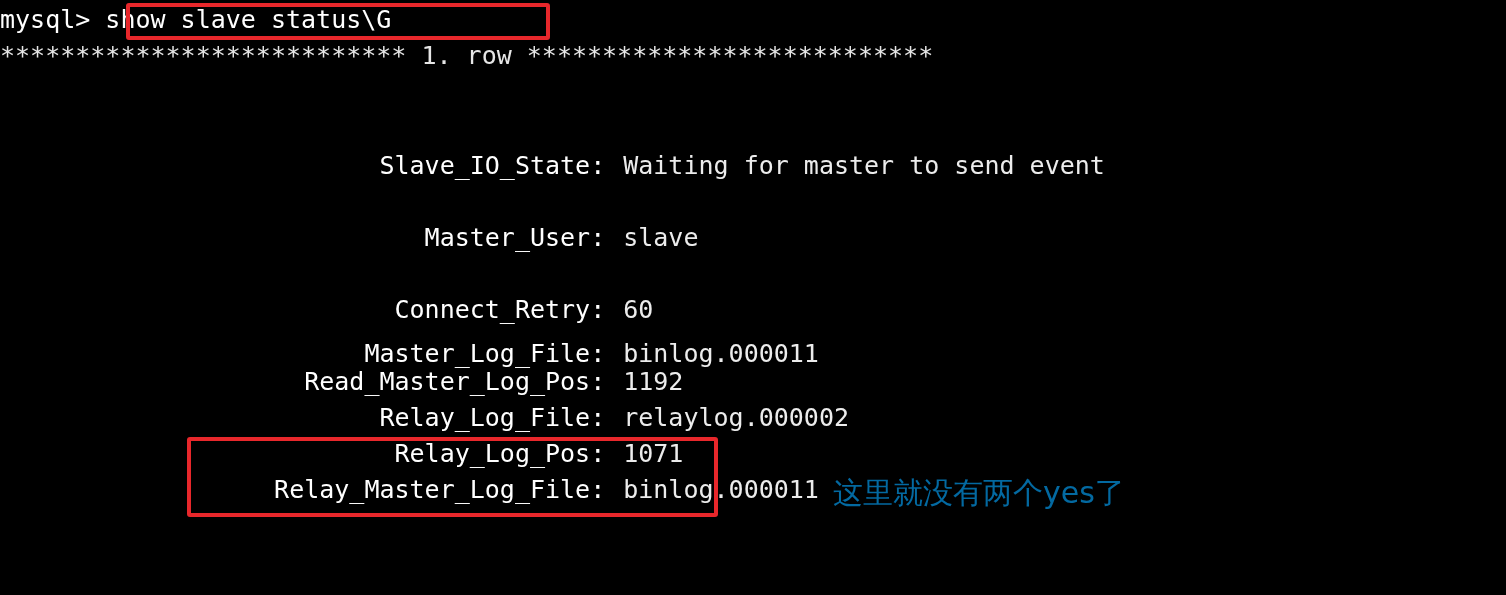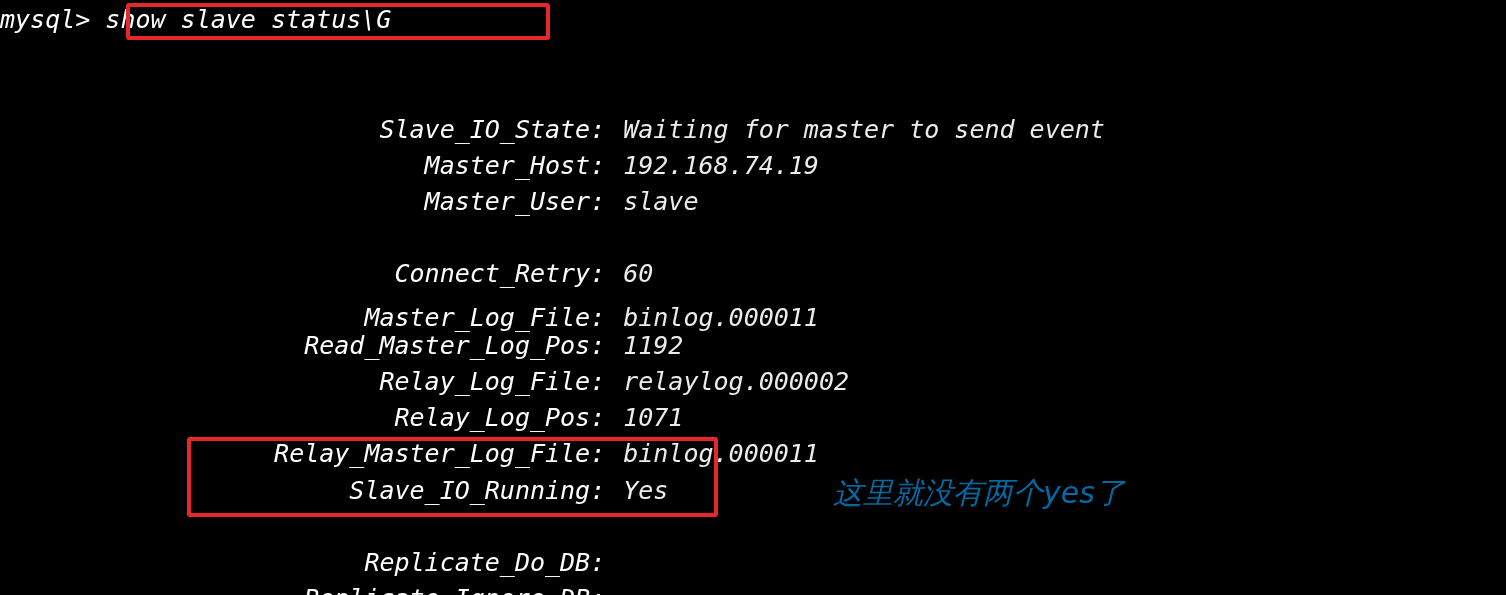--- a/index.html
+++ b/index.html
@@ -16,21 +16,20 @@
   }
 
   #terminal {
     position: absolute;
     left: 0;
     top: 0;
     width: 1506px;
     height: 595px;
     background: #000000;
     overflow: hidden;
-    font-style: italic;
   }
 
   .term-line {
     position: absolute;
     left: 0;
     width: 1506px;
     height: 36px;
     line-height: 36px;
     white-space: pre;
     font-family: "DejaVu Sans Mono", "Liberation Mono", monospace;
@@ -71,20 +70,21 @@
   .field-label {
     display: inline-block;
     width: 545px;
     text-align: right;
     color: #ffffff;
   }
   .field-value {
     display: inline-block;
     padding-left: 18px;
     color: #ececec;
+    margin-top: 36px;
   }
 
   
   .hl-box {
     position: absolute;
     border: 4px solid #e8272b;
     border-radius: 3px;
     box-sizing: border-box;
     pointer-events: none;
   }
@@ -112,26 +112,24 @@
     white-space: pre;
   }
 </style>
 </head>
 <body>
 
 <div id="terminal">
 
   <div class="term-line prompt-line"><span class="prompt-text">mysql&gt; </span><span class="command-text">show slave status\G</span></div>
 
+  <div class="term-line stars-line">*************************** 1. row ***************************</div>
 
   <div class="field-row" style="top:76px;">
     <span class="field-label">Slave_IO_State:</span><span class="field-value">Waiting for master to send event</span>
-  </div>
-  <div class="field-row" style="top:112px;">
-    <span class="field-label">Master_Host:</span><span class="field-value">192.168.74.19</span>
   </div>
   <div class="field-row" style="top:148px;">
     <span class="field-label">Master_User:</span><span class="field-value">slave</span>
   </div>
   <div class="field-row" style="top:220px;">
     <span class="field-label">Connect_Retry:</span><span class="field-value">60</span>
   </div>
   <div class="field-row" style="top:264px;">
     <span class="field-label">Master_Log_File:</span><span class="field-value">binlog.000011</span>
   </div>
@@ -140,26 +138,20 @@
   </div>
   <div class="field-row" style="top:328px;">
     <span class="field-label">Relay_Log_File:</span><span class="field-value">relaylog.000002</span>
   </div>
   <div class="field-row" style="top:364px;">
     <span class="field-label">Relay_Log_Pos:</span><span class="field-value">1071</span>
   </div>
   <div class="field-row" style="top:400px;">
     <span class="field-label">Relay_Master_Log_File:</span><span class="field-value">binlog.000011</span>
   </div>
-  <div class="field-row" style="top:437px;">
-    <span class="field-label">Slave_IO_Running:</span><span class="field-value">Yes</span>
-  </div>
-  <div class="field-row" style="top:509px;">
-    <span class="field-label">Replicate_Do_DB:</span><span class="field-value"></span>
-  </div>
   <div class="field-row" style="top:545px;">
     <span class="field-label">Replicate_Ignore_DB:</span><span class="field-value"></span>
   </div>
   <div class="field-row" style="top:581px;">
     <span class="field-value"></span>
   </div>
 
   <div class="hl-box" id="box-command"></div>
   <div class="hl-box" id="box-running"></div>
 

